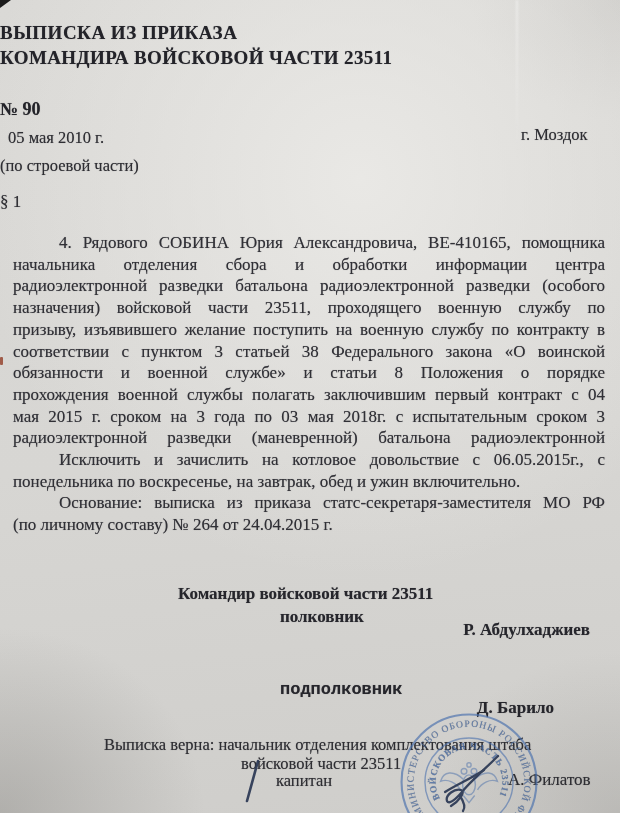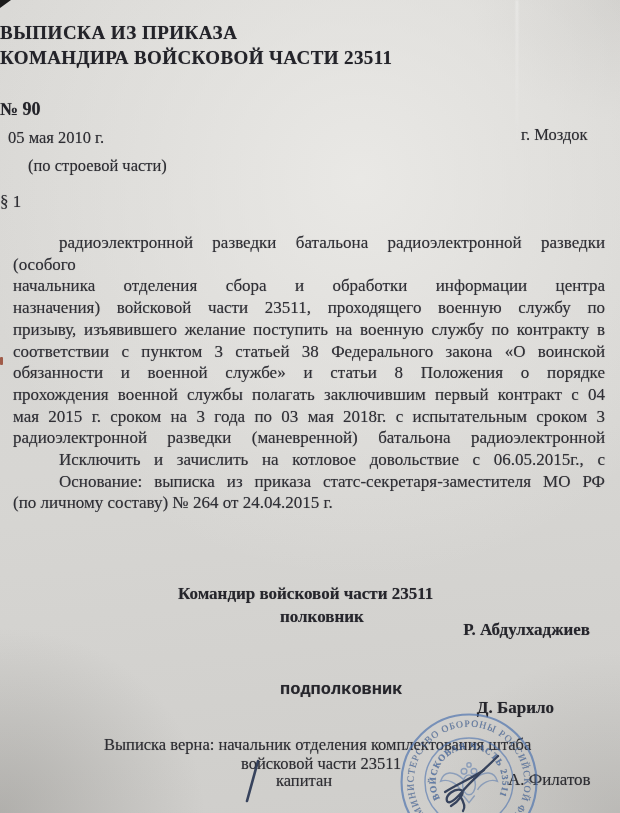--- a/index.html
+++ b/index.html
@@ -14,21 +14,21 @@
       radial-gradient(40% 25% at 100% 0%, rgba(160,158,154,0.20), rgba(160,158,154,0) 60%),
       linear-gradient(175deg, #dad9d6 0%, #d7d6d3 55%, #cfcecb 100%);
     text-shadow: 0 0 0.8px rgba(46,46,51,0.5);
   }
   .hdr { position:absolute; left:0; right:16px; text-align:left; }
   .t1 { top:22px;  font-size:19px; font-weight:bold; letter-spacing:0.5px; color:#232329; }
   .t2 { top:47px;  font-size:19px; font-weight:bold; letter-spacing:0.4px; color:#232329; }
   .num{ top:99px;  font-size:18px; font-weight:bold; color:#232329; }
   .date  { position:absolute; top:128px; left:8px;  font-size:16.5px; }
   .place { position:absolute; top:125px; left:509px; font-size:16.5px;margin-left:12px; }
-  .subject { top:156px; font-size:16.5px;padding-left:28px; }
+  .subject { top:156px; font-size:16.5px; }
   .section { top:192px; font-size:17px; }
 
   .body { position:absolute; top:232px; left:13px; width:592px;
           font-size:17px; line-height:21.7px; color:#303036; }
   .tline { text-align:justify; text-align-last:justify; }
   .tline.last { text-align-last:left; }
   .para .tline:first-child { text-indent:46px; }
 
   .sg   { position:absolute; font-weight:bold; font-size:17px; color:#26262c; white-space:nowrap; }
   .cert { position:absolute; font-size:16.5px; color:#2e2e33; white-space:nowrap;margin-left:15px; }
@@ -67,32 +67,34 @@
   <div class="hdr t1">ВЫПИСКА ИЗ ПРИКАЗА</div>
   <div class="hdr t2">КОМАНДИРА ВОЙСКОВОЙ ЧАСТИ 23511</div>
   <div class="hdr num">№ 90</div>
   <div class="date">05 мая  2010 г.</div>
   <div class="place">г. Моздок</div>
   <div class="hdr subject">(по строевой части)</div>
   <div class="hdr section">§ 1</div>
 
   <div class="body">
     <div class="para">
+        <div class="tline">4. Рядового СОБИНА Юрия Александровича, ВЕ-410165, помощника</div>
+        <div class="tline">начальника отделения сбора и обработки информации центра</div>
         <div class="tline">радиоэлектронной разведки батальона радиоэлектронной разведки (особого</div>
-        <div class="tline">начальника отделения сбора и обработки информации центра</div>
         <div class="tline">назначения) войсковой части 23511, проходящего военную службу по</div>
         <div class="tline">призыву, изъявившего желание поступить на военную службу по контракту в</div>
         <div class="tline">соответствии с пунктом 3 статьей 38 Федерального закона «О воинской</div>
         <div class="tline">обязанности и военной службе» и статьи 8 Положения о порядке</div>
         <div class="tline">прохождения военной службы полагать заключившим первый контракт с 04</div>
         <div class="tline">мая 2015 г. сроком на 3 года  по 03 мая 2018г. с испытательным сроком  3</div>
         <div class="tline">радиоэлектронной разведки (маневренной) батальона радиоэлектронной</div>
       </div>
     <div class="para">
         <div class="tline">Исключить и зачислить на котловое довольствие с 06.05.2015г., с</div>
+        <div class="tline last">понедельника по воскресенье, на завтрак, обед и ужин включительно.</div>
       </div>
     <div class="para">
         <div class="tline">Основание: выписка из приказа статс-секретаря-заместителя МО РФ</div>
         <div class="tline last">(по личному составу)  № 264  от  24.04.2015 г.</div>
       </div>
   </div>
 
   <div class="sg" id="sig1pos">Командир  войсковой части 23511</div>
   <div class="sg" id="sig1rank">полковник</div>
   <div class="sg" id="sig1name">Р. Абдулхаджиев</div>

